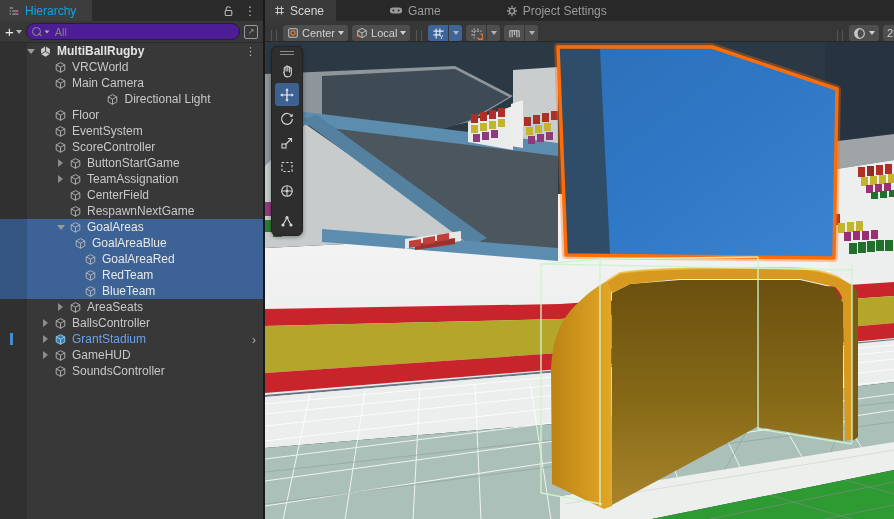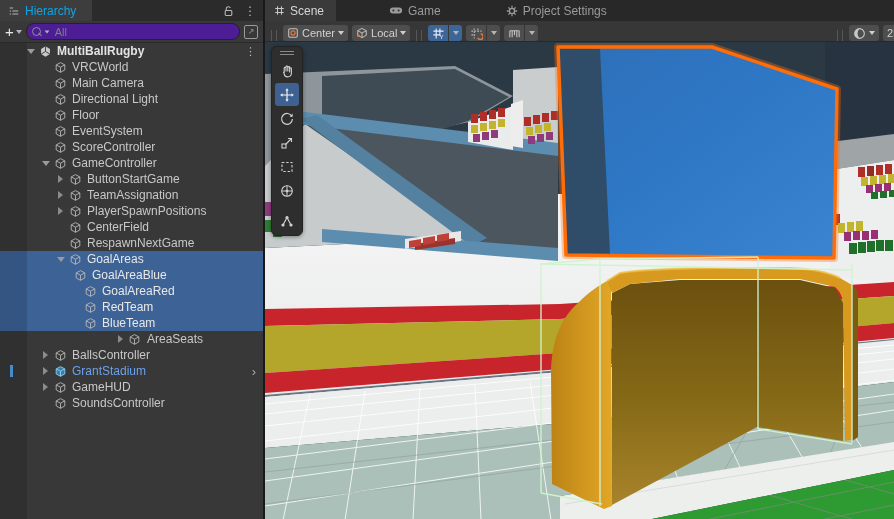--- a/index.html
+++ b/index.html
@@ -113,21 +113,21 @@
         </div>
         <div class="trow" style="padding-left: 39px;">
           <span class="arr none"></span>
           <span class="obicon">
             <svg width="13" height="13" viewBox="0 0 16 16">
               <path d="M8 2 13.3 4.8V11L8 13.9 2.7 11V4.8Z M2.7 4.8 8 7.6 13.3 4.8 M8 7.6V13.9" fill="none" stroke="#b8b8b8" stroke-width="1.1"></path>
             </svg>
           </span>
           <span class="lbl">Main Camera</span>
         </div>
-        <div class="trow" style="padding-left: 39px;">
+        <div class="trow" style="padding-left: 39px; justify-content: center;">
           <span class="arr none"></span>
           <span class="obicon">
             <svg width="13" height="13" viewBox="0 0 16 16">
               <path d="M8 2 13.3 4.8V11L8 13.9 2.7 11V4.8Z M2.7 4.8 8 7.6 13.3 4.8 M8 7.6V13.9" fill="none" stroke="#b8b8b8" stroke-width="1.1"></path>
             </svg>
           </span>
           <span class="lbl">Directional Light</span>
         </div>
         <div class="trow" style="padding-left: 39px;">
           <span class="arr none"></span>
@@ -148,58 +148,40 @@
           <span class="lbl">EventSystem</span>
         </div>
         <div class="trow" style="padding-left: 39px;">
           <span class="arr none"></span>
           <span class="obicon">
             <svg width="13" height="13" viewBox="0 0 16 16">
               <path d="M8 2 13.3 4.8V11L8 13.9 2.7 11V4.8Z M2.7 4.8 8 7.6 13.3 4.8 M8 7.6V13.9" fill="none" stroke="#b8b8b8" stroke-width="1.1"></path>
             </svg>
           </span>
           <span class="lbl">ScoreController</span>
-        </div>
-        <div class="trow" style="padding-left: 39px;">
-          <span class="arr expanded"></span>
-          <span class="obicon">
-            <svg width="13" height="13" viewBox="0 0 16 16">
-              <path d="M8 2 13.3 4.8V11L8 13.9 2.7 11V4.8Z M2.7 4.8 8 7.6 13.3 4.8 M8 7.6V13.9" fill="none" stroke="#b8b8b8" stroke-width="1.1"></path>
-            </svg>
-          </span>
-          <span class="lbl">GameController</span>
         </div>
         <div class="trow" style="padding-left: 54px;">
           <span class="arr collapsed"></span>
           <span class="obicon">
             <svg width="13" height="13" viewBox="0 0 16 16">
               <path d="M8 2 13.3 4.8V11L8 13.9 2.7 11V4.8Z M2.7 4.8 8 7.6 13.3 4.8 M8 7.6V13.9" fill="none" stroke="#b8b8b8" stroke-width="1.1"></path>
             </svg>
           </span>
           <span class="lbl">ButtonStartGame</span>
         </div>
         <div class="trow" style="padding-left: 54px;">
           <span class="arr collapsed"></span>
           <span class="obicon">
             <svg width="13" height="13" viewBox="0 0 16 16">
               <path d="M8 2 13.3 4.8V11L8 13.9 2.7 11V4.8Z M2.7 4.8 8 7.6 13.3 4.8 M8 7.6V13.9" fill="none" stroke="#b8b8b8" stroke-width="1.1"></path>
             </svg>
           </span>
           <span class="lbl">TeamAssignation</span>
         </div>
         <div class="trow" style="padding-left: 54px;">
-          <span class="arr collapsed"></span>
-          <span class="obicon">
-            <svg width="13" height="13" viewBox="0 0 16 16">
-              <path d="M8 2 13.3 4.8V11L8 13.9 2.7 11V4.8Z M2.7 4.8 8 7.6 13.3 4.8 M8 7.6V13.9" fill="none" stroke="#b8b8b8" stroke-width="1.1"></path>
-            </svg>
-          </span>
-          <span class="lbl">PlayerSpawnPositions</span>
-        </div>
-        <div class="trow" style="padding-left: 54px;">
           <span class="arr none"></span>
           <span class="obicon">
             <svg width="13" height="13" viewBox="0 0 16 16">
               <path d="M8 2 13.3 4.8V11L8 13.9 2.7 11V4.8Z M2.7 4.8 8 7.6 13.3 4.8 M8 7.6V13.9" fill="none" stroke="#b8b8b8" stroke-width="1.1"></path>
             </svg>
           </span>
           <span class="lbl">CenterField</span>
         </div>
         <div class="trow" style="padding-left: 54px;">
           <span class="arr none"></span>
@@ -248,21 +230,21 @@
         </div>
         <div class="trow sel" style="padding-left: 69px;">
           <span class="arr none"></span>
           <span class="obicon">
             <svg width="13" height="13" viewBox="0 0 16 16">
               <path d="M8 2 13.3 4.8V11L8 13.9 2.7 11V4.8Z M2.7 4.8 8 7.6 13.3 4.8 M8 7.6V13.9" fill="none" stroke="#b8b8b8" stroke-width="1.1"></path>
             </svg>
           </span>
           <span class="lbl">BlueTeam</span>
         </div>
-        <div class="trow" style="padding-left: 54px; justify-content: center;">
+        <div class="trow" style="padding-left: 54px;">
           <span class="arr collapsed"></span>
           <span class="obicon">
             <svg width="13" height="13" viewBox="0 0 16 16">
               <path d="M8 2 13.3 4.8V11L8 13.9 2.7 11V4.8Z M2.7 4.8 8 7.6 13.3 4.8 M8 7.6V13.9" fill="none" stroke="#b8b8b8" stroke-width="1.1"></path>
             </svg>
           </span>
           <span class="lbl">AreaSeats</span>
         </div>
         <div class="trow" style="padding-left: 39px;">
           <span class="arr collapsed"></span>

